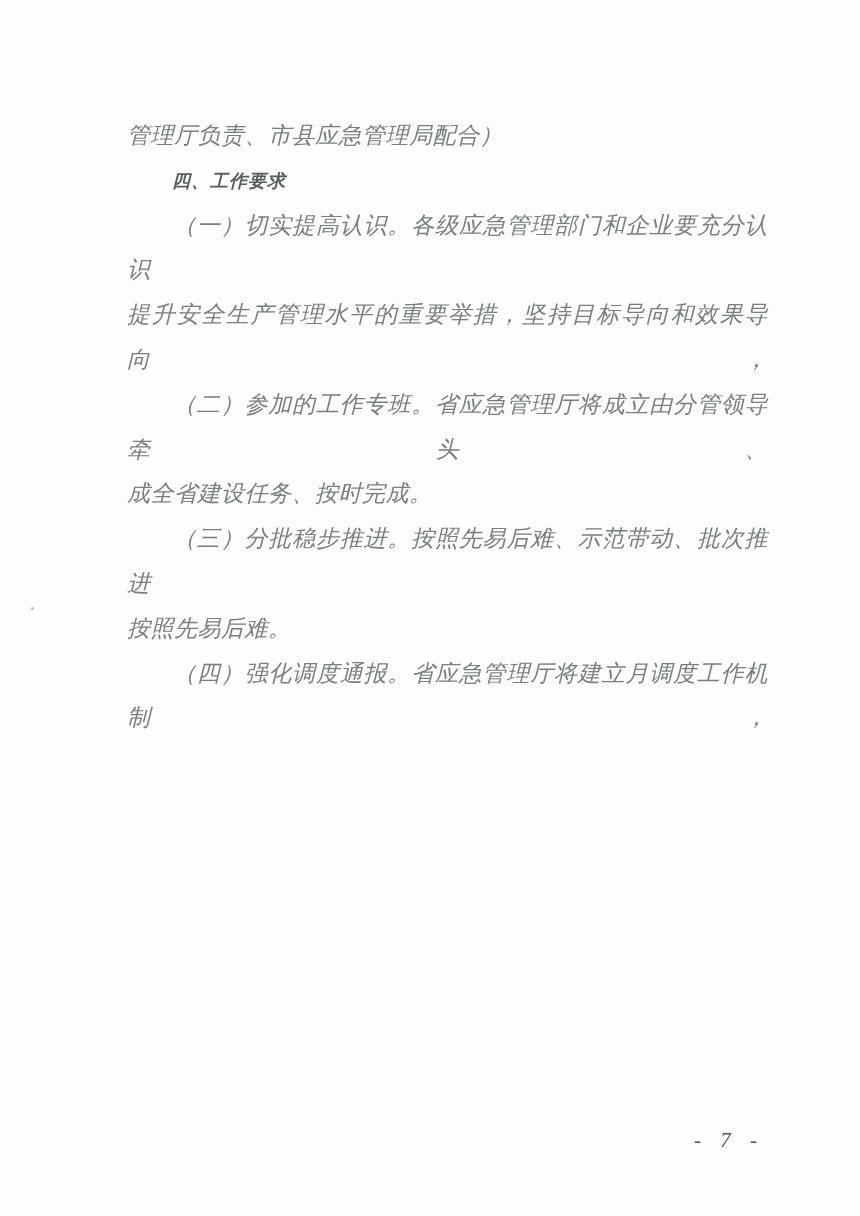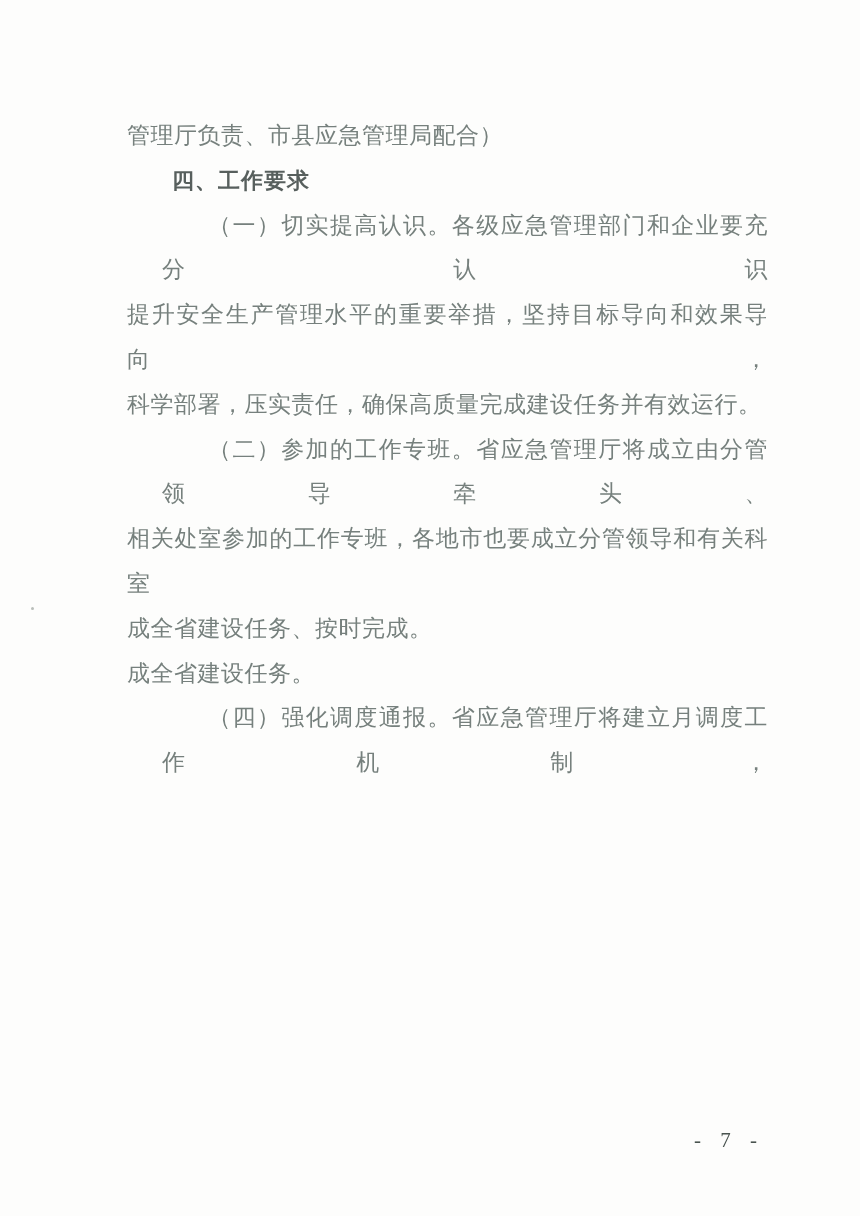--- a/index.html
+++ b/index.html
@@ -7,20 +7,21 @@
     padding: 0;
     background: #ffffff;
   }
   .page {
     position: relative;
     width: 860px;
     height: 1216px;
     background: #fdfdfc;
     overflow: hidden;
     font-family: "Liberation Serif", "DejaVu Serif", serif;
+    font-style: italic;
   }
   .content {
     position: absolute;
     left: 127px;
     top: 114px;
     width: 641px;
   }
   .ln {
     margin: 0;
     font-size: 23px;
@@ -28,26 +29,25 @@
     color: #76807d;
     letter-spacing: 0.5px;
     white-space: normal;
   }
   .just {
     text-align: justify;
     text-align-last: justify;
   }
   .indent {
     text-indent: 46px;
-    margin-left: 35px;
   }
   .heading {
     font-family: "Liberation Sans", "DejaVu Sans", sans-serif;
     font-weight: bold;
-    font-size: 22px;
+    font-size: 18px;
     color: #575f5d;
     text-indent: 45px;
     letter-spacing: 1px;
   }
   .pageno {
     position: absolute;
     right: 96px;
     top: 1126px;
     font-size: 21px;
     line-height: 28px;
@@ -70,26 +70,25 @@
 
 <main class="page">
   <div class="speck"></div>
 
   <div class="content">
     <p class="ln">管理厅负责、市县应急管理局配合）</p>
     <h2 class="ln heading">四、工作要求</h2>
 
     <p class="ln indent just">（一）切实提高认识。各级应急管理部门和企业要充分认识</p>
     <p class="ln just">提升安全生产管理水平的重要举措，坚持目标导向和效果导向，</p>
-    <p class="ln">科学部署，压实责任，确保高质量完成建设任务并有效运行。</p>
 
     <p class="ln indent just">（二）参加的工作专班。省应急管理厅将成立由分管领导牵头、</p>
-    <p class="ln just">相关处室参加的工作专班，各地市也要成立分管领导和有关科室</p>
     <p class="ln">成全省建设任务、按时完成。</p>
 
-    <p class="ln">成全省建设任务。</p>
+    <p class="ln indent just">（三）分批稳步推进。按照先易后难、示范带动、批次推进</p>
+    <p class="ln">按照先易后难。</p>
 
     <p class="ln indent just">（四）强化调度通报。省应急管理厅将建立月调度工作机制，</p>
 
   </div>
 
   <div class="pageno">- 7 -</div>
 </main>
 
 </body></html>

